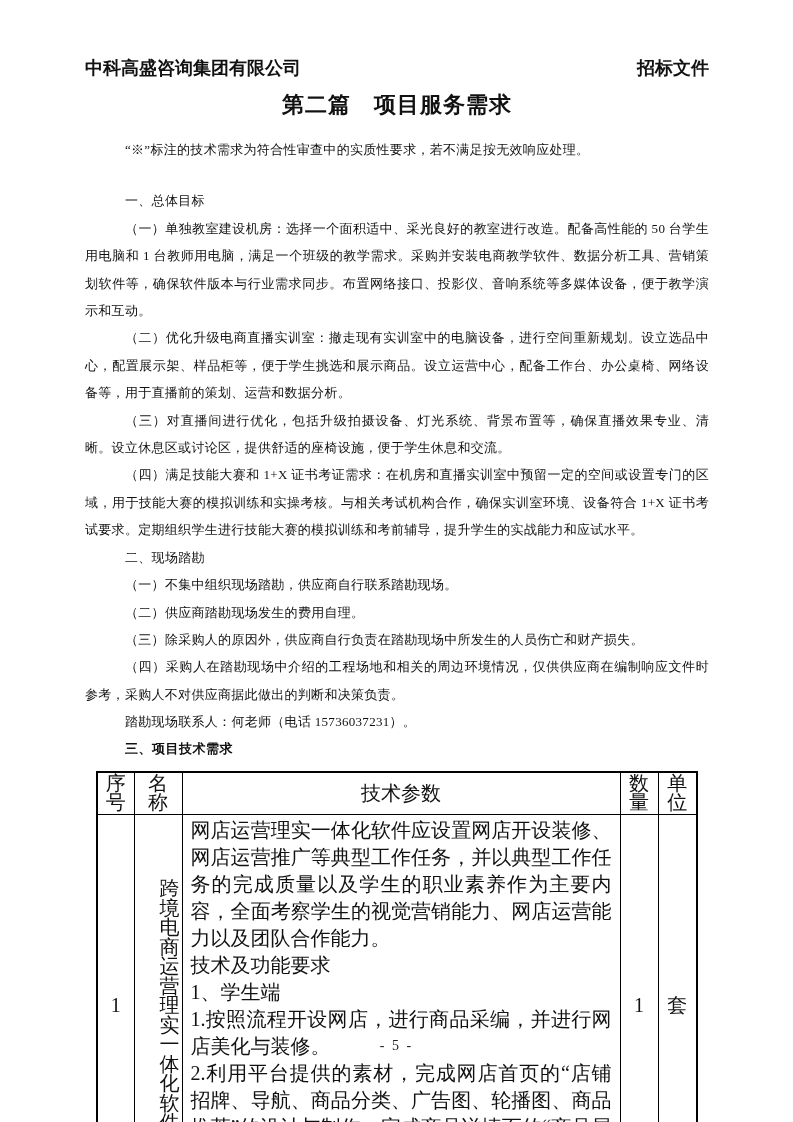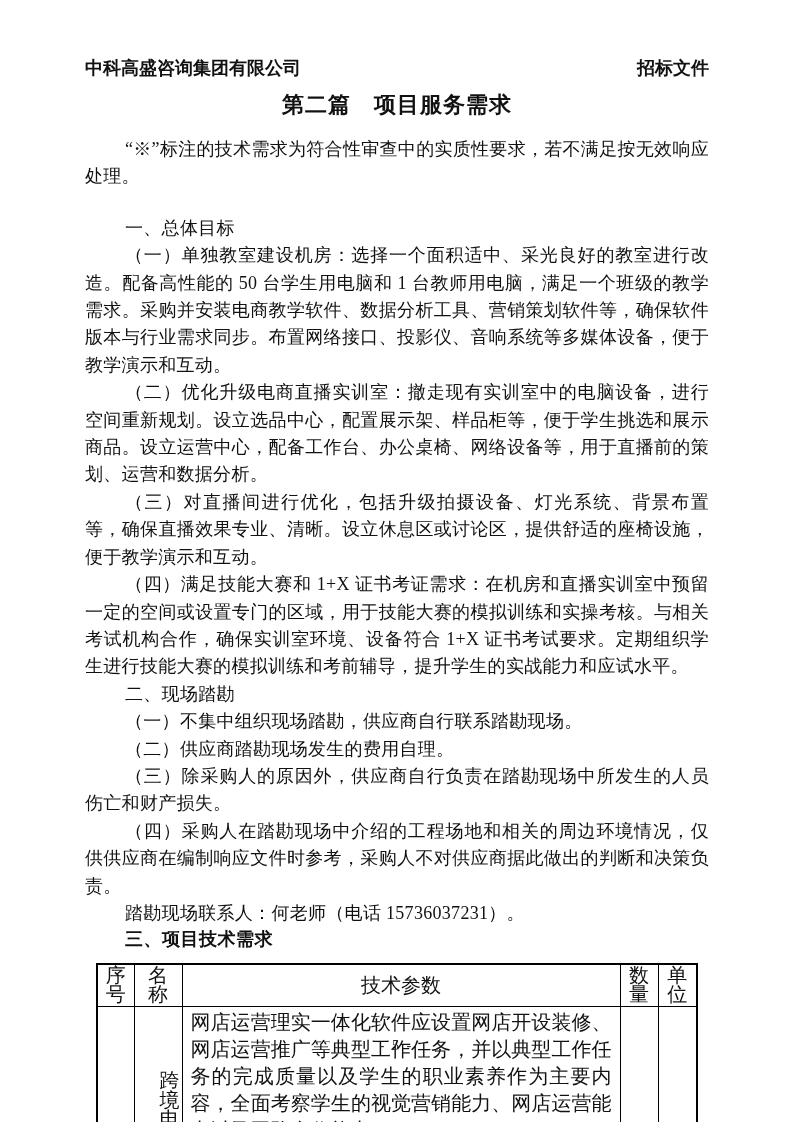--- a/index.html
+++ b/index.html
@@ -31,21 +31,21 @@
     text-align: center;
     font-size: 22px;
     line-height: 30px;
     font-weight: bold;
     font-family: "Liberation Sans", "DejaVu Sans", sans-serif;
     letter-spacing: 1px;
   }
   .body-text { margin-top: 16px; }
   .para {
     margin: 0;
-    font-size: 18px;
+    font-size: 13px;
     line-height: 27.4px;
     letter-spacing: 0.3px;
     text-align: justify;
     text-indent: 40px;
   }
   .para.first-gap { margin-top: 24px; }
   .heading-bold {
     font-weight: bold;
     font-family: Liberation Mono, monospace;
     letter-spacing: 0.5px;
@@ -112,21 +112,21 @@
     </div>
 
     <h1 class="doc-title">第二篇　项目服务需求</h1>
 
     <div class="body-text">
       <p class="para">“※”标注的技术需求为符合性审查中的实质性要求，若不满足按无效响应处理。</p>
 
       <p class="para first-gap">一、总体目标</p>
       <p class="para">（一）单独教室建设机房：选择一个面积适中、采光良好的教室进行改造。配备高性能的 50 台学生用电脑和 1 台教师用电脑，满足一个班级的教学需求。采购并安装电商教学软件、数据分析工具、营销策划软件等，确保软件版本与行业需求同步。布置网络接口、投影仪、音响系统等多媒体设备，便于教学演示和互动。</p>
       <p class="para">（二）优化升级电商直播实训室：撤走现有实训室中的电脑设备，进行空间重新规划。设立选品中心，配置展示架、样品柜等，便于学生挑选和展示商品。设立运营中心，配备工作台、办公桌椅、网络设备等，用于直播前的策划、运营和数据分析。</p>
-      <p class="para">（三）对直播间进行优化，包括升级拍摄设备、灯光系统、背景布置等，确保直播效果专业、清晰。设立休息区或讨论区，提供舒适的座椅设施，便于教学演示和互动。</p>
+      <p class="para">（三）对直播间进行优化，包括升级拍摄设备、灯光系统、背景布置等，确保直播效果专业、清晰。设立休息区或讨论区，提供舒适的座椅设施，便于学生休息和交流。</p>
       <p class="para">（四）满足技能大赛和 1+X 证书考证需求：在机房和直播实训室中预留一定的空间或设置专门的区域，用于技能大赛的模拟训练和实操考核。与相关考试机构合作，确保实训室环境、设备符合 1+X 证书考试要求。定期组织学生进行技能大赛的模拟训练和考前辅导，提升学生的实战能力和应试水平。</p>
 
       <p class="para">二、现场踏勘</p>
       <p class="para">（一）不集中组织现场踏勘，供应商自行联系踏勘现场。</p>
       <p class="para">（二）供应商踏勘现场发生的费用自理。</p>
       <p class="para">（三）除采购人的原因外，供应商自行负责在踏勘现场中所发生的人员伤亡和财产损失。</p>
       <p class="para">（四）采购人在踏勘现场中介绍的工程场地和相关的周边环境情况，仅供供应商在编制响应文件时参考，采购人不对供应商据此做出的判断和决策负责。</p>
       <p class="para">踏勘现场联系人：何老师（电话 15736037231）。</p>
 
       <p class="para heading-bold">三、项目技术需求</p>

